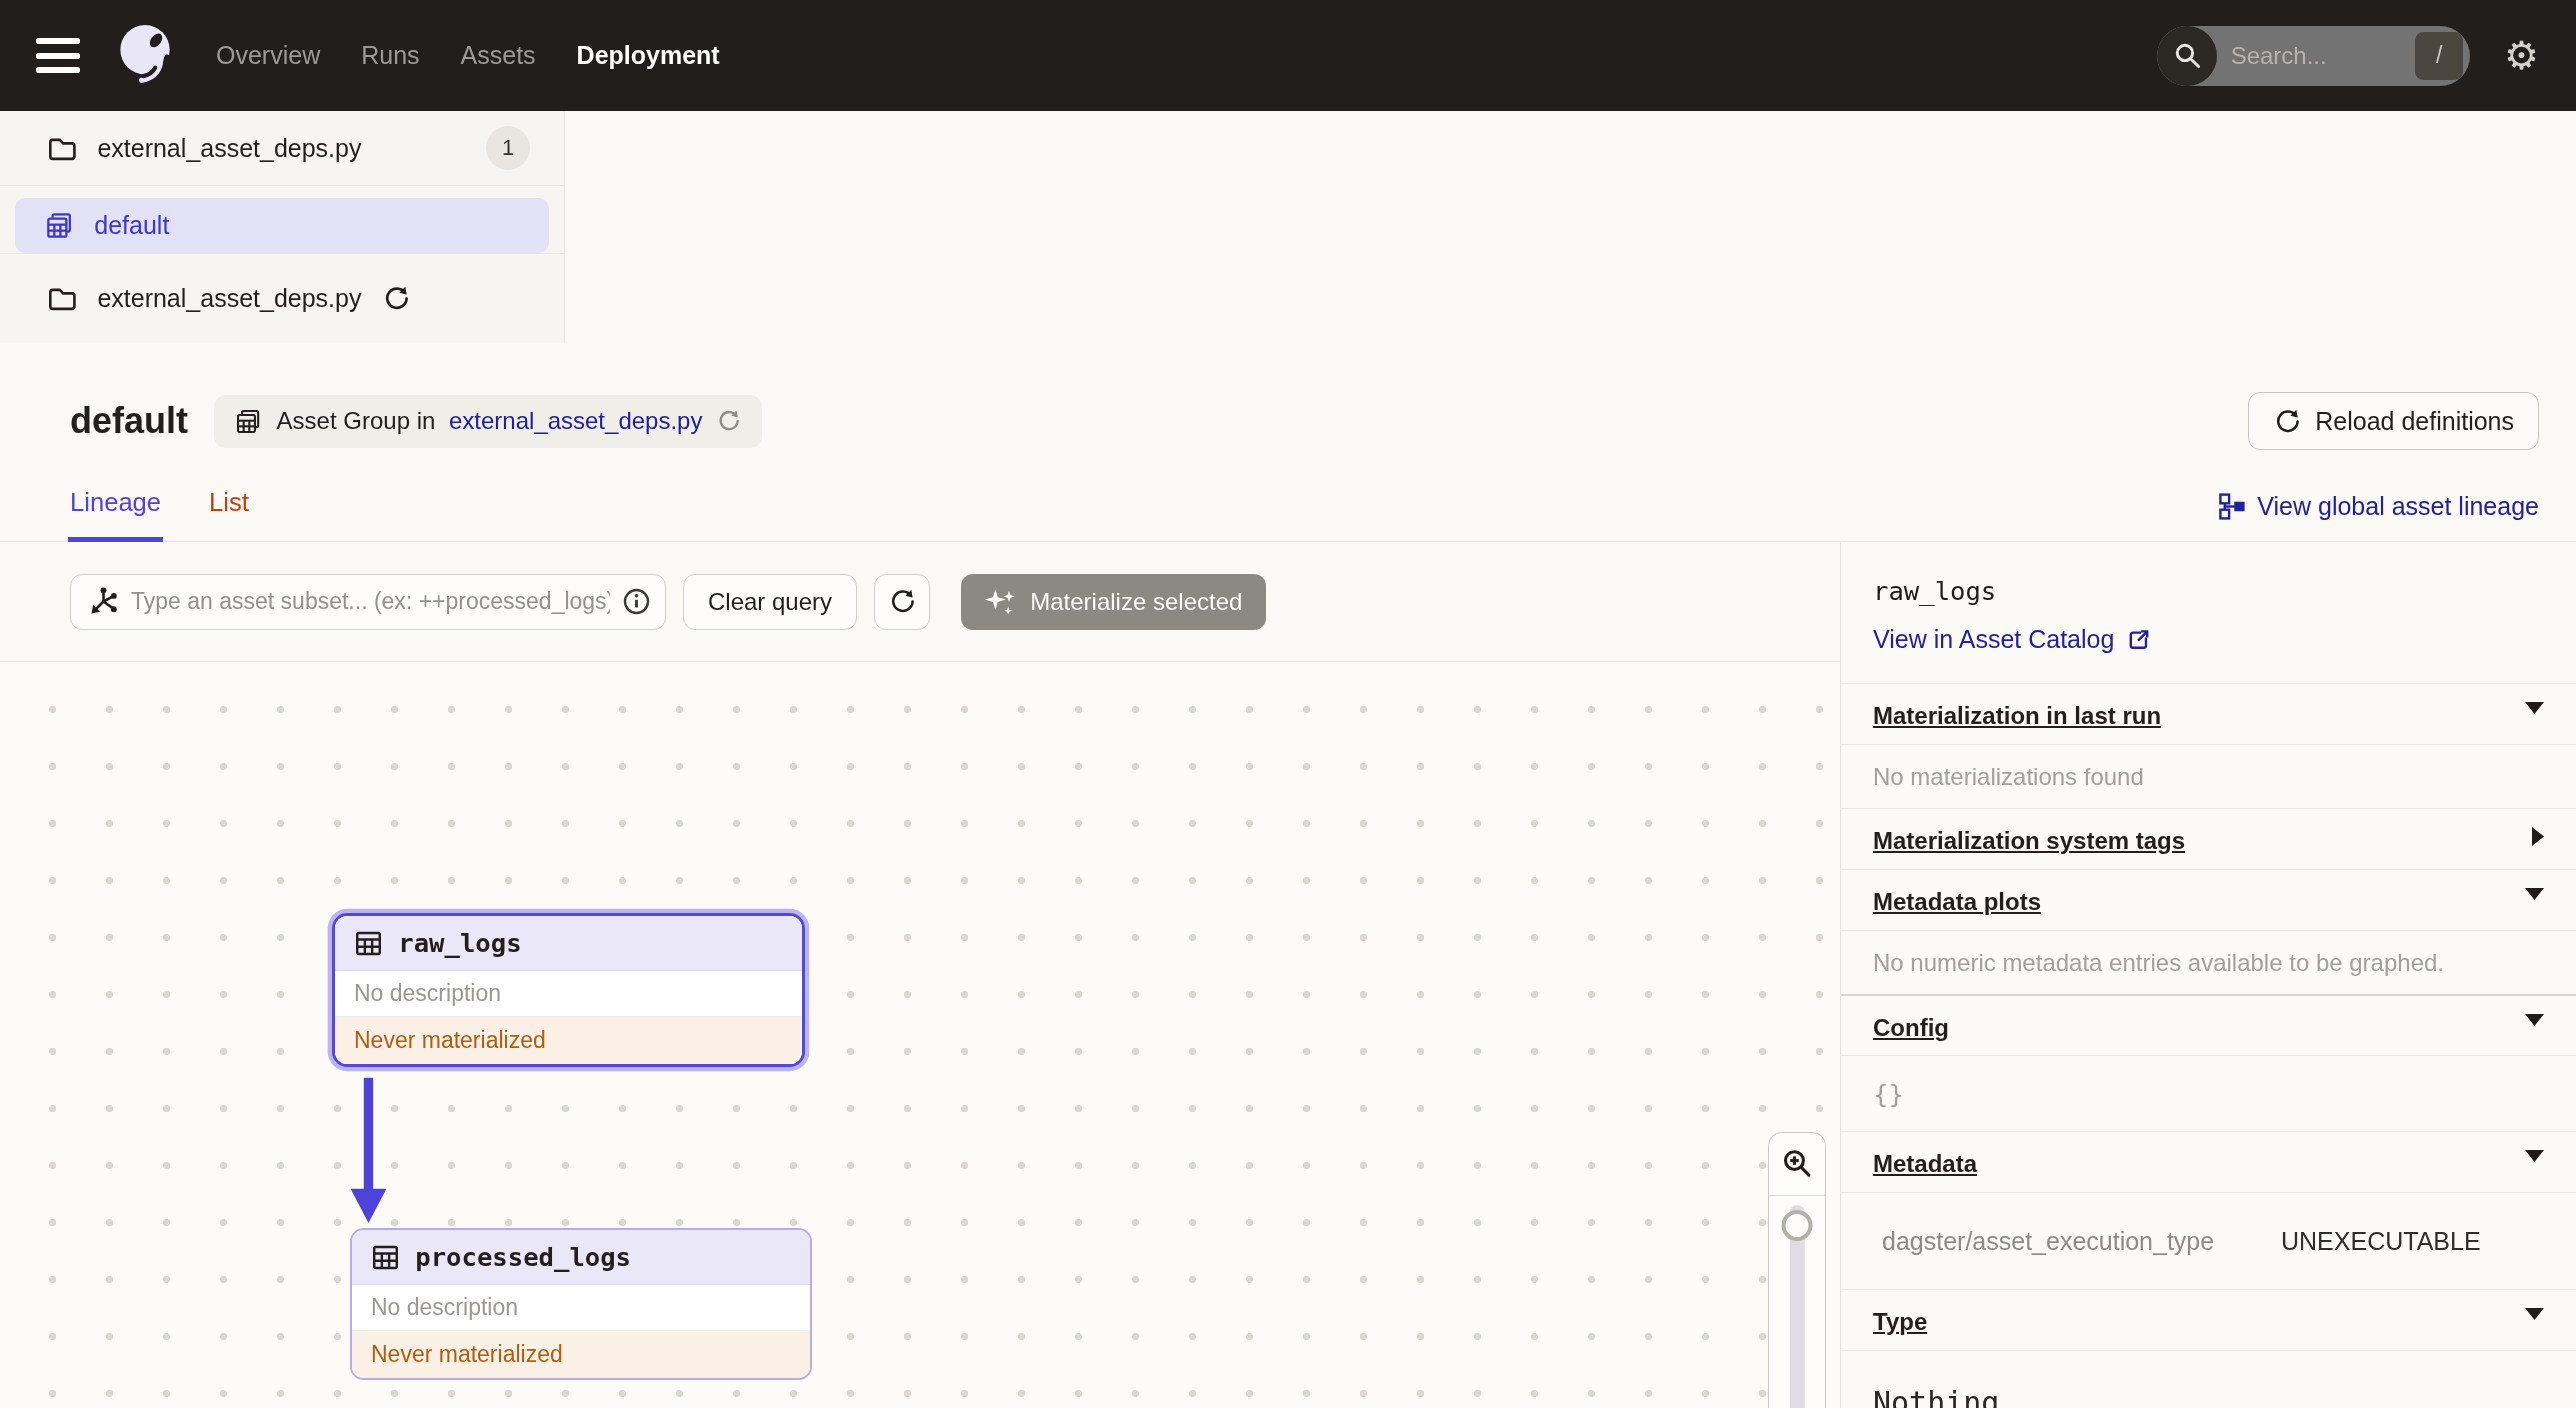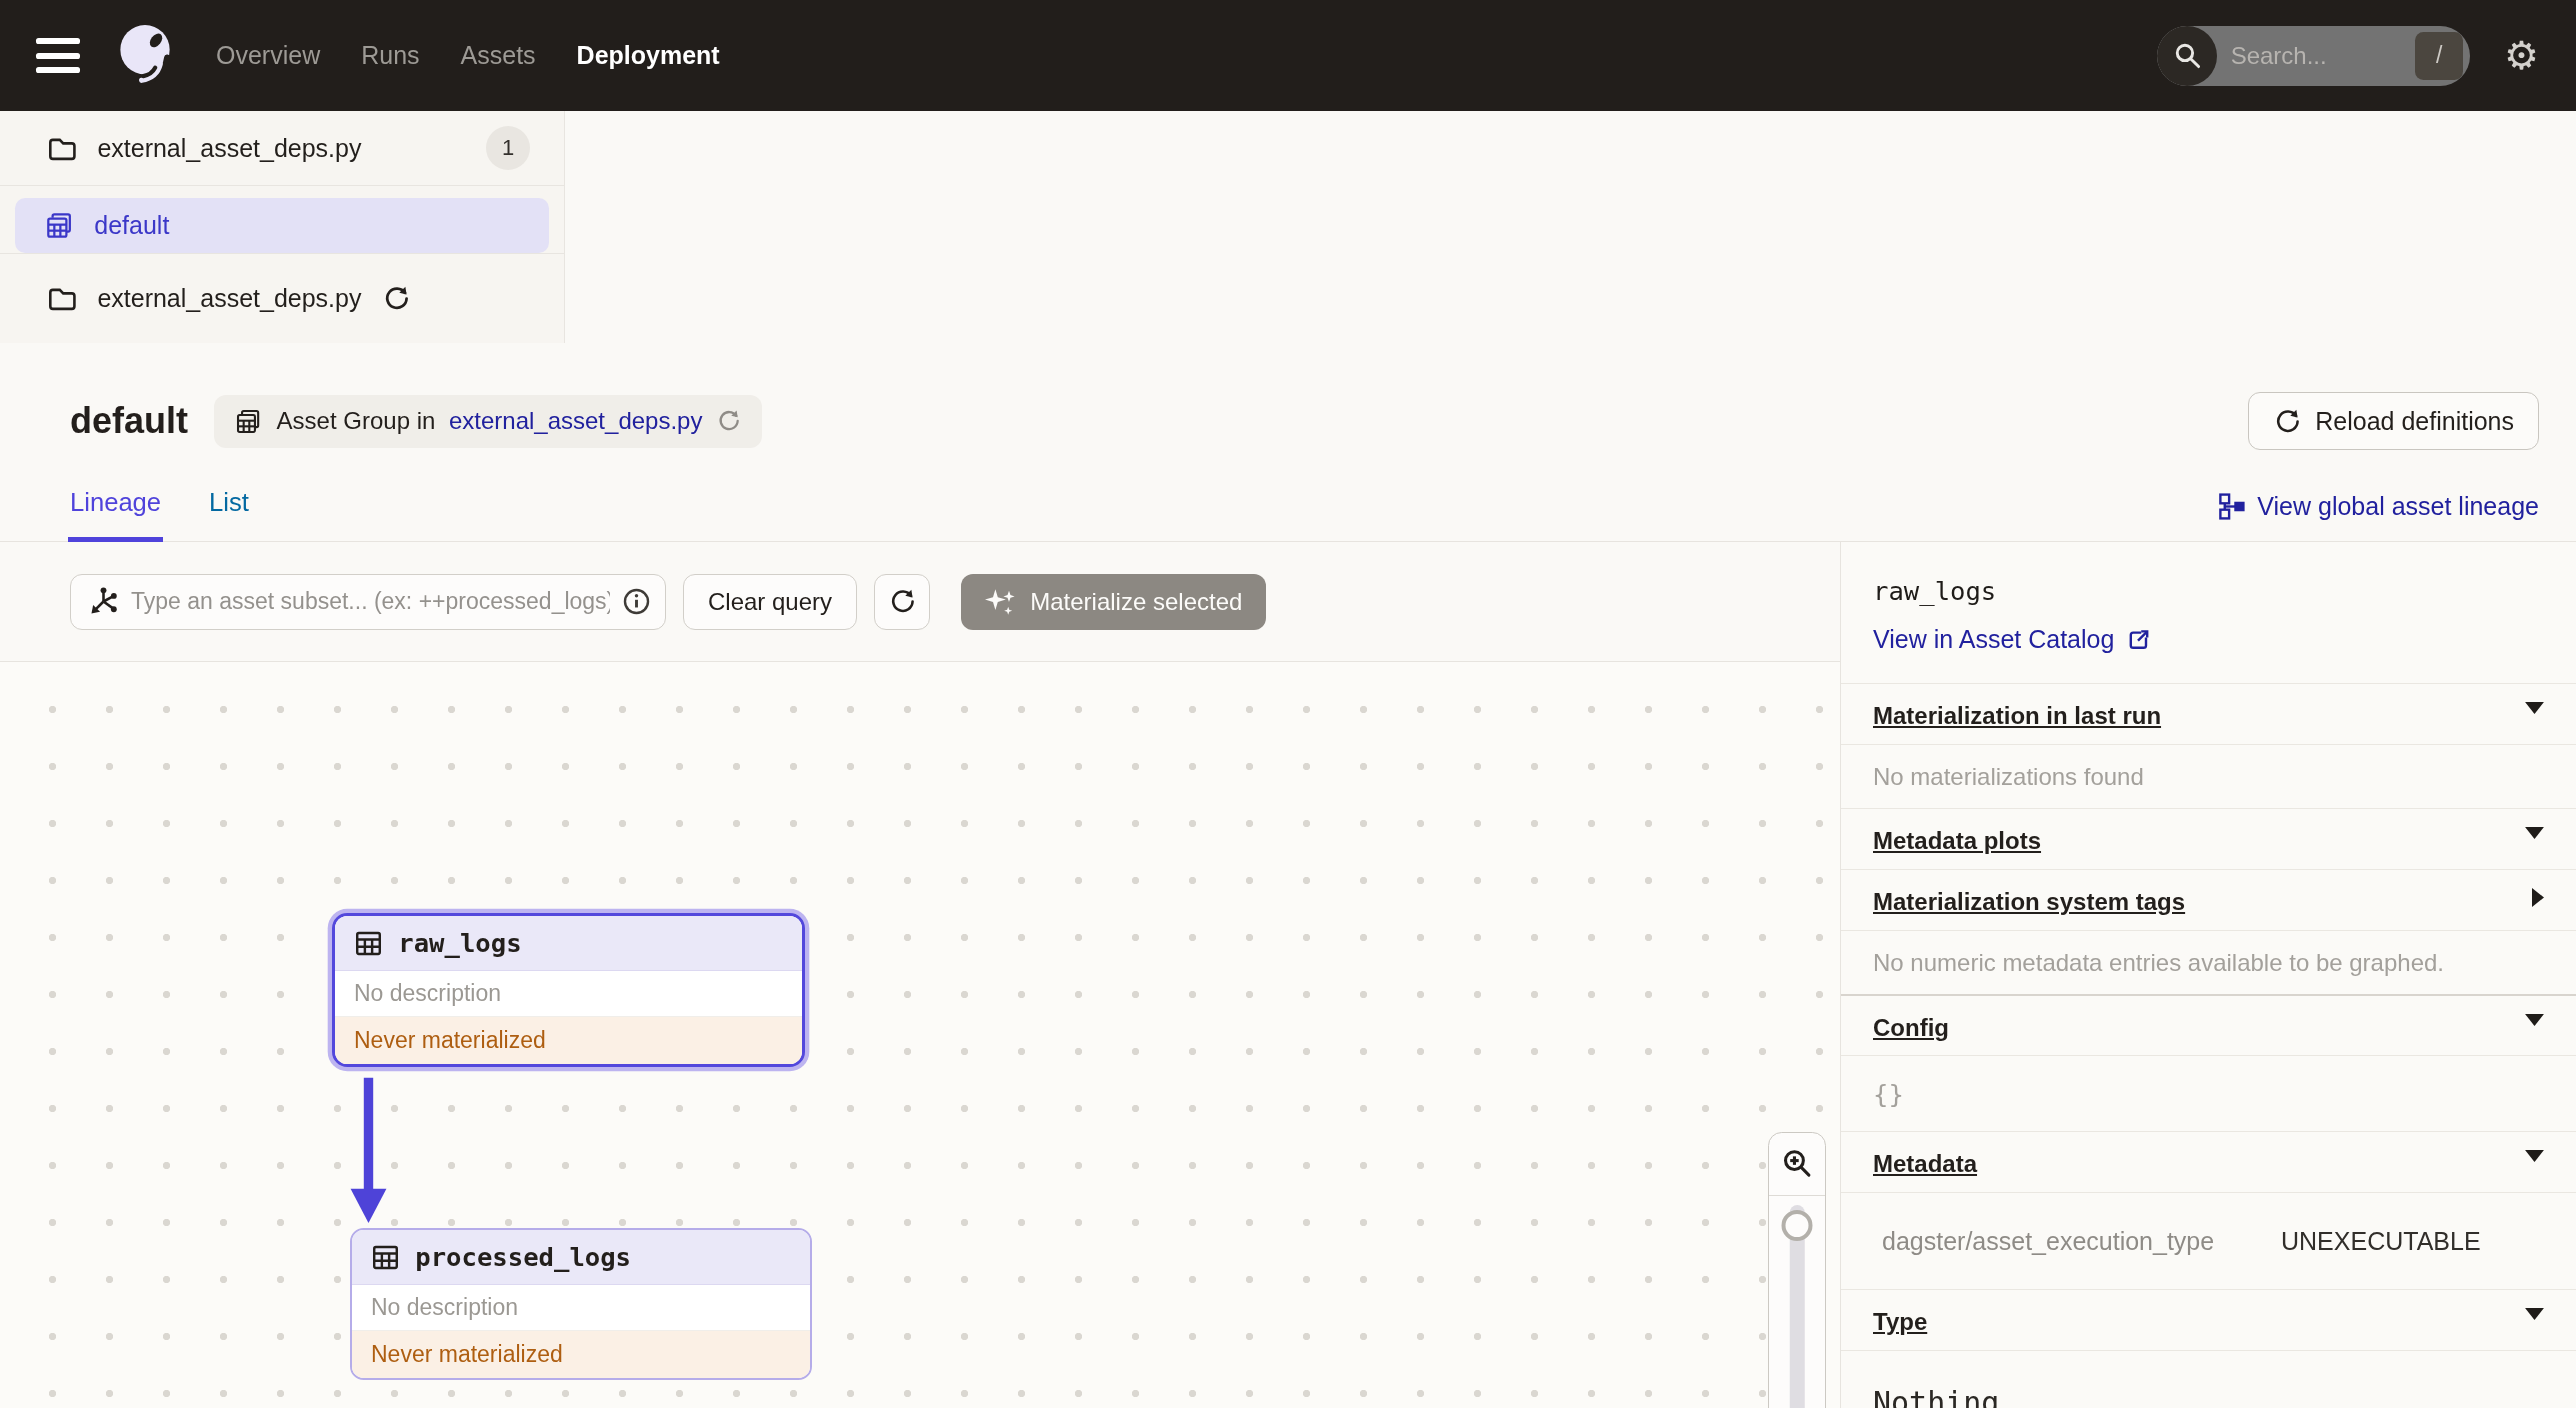--- a/index.html
+++ b/index.html
@@ -37,21 +37,21 @@
 
   .main { flex:1; min-width:0; display:flex; flex-direction:column; background:#FAF9F6; }
   .main-header { display:flex; align-items:center; gap:25.6px; padding:37px 37px 0 70px; height:119px; flex:none; }
   .page-title { font-size:36px; font-weight:700; }
   .group-tag { height:53px; background:#F0EEE9; border-radius:12px; display:flex; align-items:center; gap:13.6px; padding:0 20.4px; font-size:24px; cursor:default; }
   .group-tag a { color:#21219E; text-decoration:none; cursor:pointer; }
   .tag-reload { color:#8F8C87; display:flex; }
   .reload-btn { margin-left:auto; height:58px; border:0.9px solid #C9C6C0; border-radius:12px; background:#FCFBF9; display:flex; align-items:center; gap:13.6px; padding:0 24px; font-size:25px; font-weight:400; color:#231F1C; cursor:pointer; }
 
   .tabs-row { display:flex; align-items:flex-end; padding:0 37px 0 70px; height:80px; flex:none; border-bottom:0.9px solid #E7E4DF; }
-  .tab { font-size:25.6px; font-weight:500; color:#0369a1; padding-bottom:24px; margin-right:48px; position:relative; cursor:pointer; }
+  .tab { font-size:25.6px; font-weight:500; color:#c2410c; padding-bottom:24px; margin-right:48px; position:relative; cursor:pointer; }
   .tab.active { color:#4F43DB; }
   .tab.active::after { content:""; position:absolute; left:-1.7px; right:-1.7px; bottom:-0.9px; height:5.1px; background:#4F43DB; }
   .lineage-link { margin-left:auto; display:flex; align-items:center; gap:12px; color:#21219E; font-size:25px; padding-bottom:20.4px; cursor:pointer; text-decoration:none; }
 
   .content-row { flex:1; min-height:0; display:flex; }
   .graph-col { flex:1; min-width:0; display:flex; flex-direction:column; }
   .toolbar { display:flex; align-items:center; gap:17px; padding:0 34px 0 70px; height:120px; flex:none; border-bottom:0.9px solid #E7E4DF; }
   .query-wrap { width:596px; height:56px; background:#FDFCFB; border:0.9px solid #D2CFC9; border-radius:12px; display:flex; align-items:center; gap:12px; padding:0 13.6px 0 17px; }
   .query-input { flex:1; min-width:0; border:none; outline:none; background:transparent; font-size:23px; color:#231F1C; font-family:"Liberation Sans",sans-serif; }
   .query-input::placeholder { color:#94918D; }
@@ -373,33 +373,33 @@
             <svg width="19" height="12" viewBox="0 0 22 14">
                 <polygon points="0,0 22,0 11,14" fill="#1F1C19"></polygon>
               </svg>
           </span>
         </div>
         <div class="section-body">
           <div class="body-empty">No materializations found</div>
         </div>
 
         <div class="section-header">
+          <span>Materialization system tags</span>
+          <span class="caret">
+            <svg width="12" height="19" viewBox="0 0 14 22">
+                <polygon points="0,0 14,11 0,22" fill="#1F1C19"></polygon>
+              </svg>
+          </span>
+        </div>
+
+        <div class="section-header">
           <span>Metadata plots</span>
           <span class="caret">
             <svg width="19" height="12" viewBox="0 0 22 14">
                 <polygon points="0,0 22,0 11,14" fill="#1F1C19"></polygon>
-              </svg>
-          </span>
-        </div>
-
-        <div class="section-header">
-          <span>Materialization system tags</span>
-          <span class="caret">
-            <svg width="12" height="19" viewBox="0 0 14 22">
-                <polygon points="0,0 14,11 0,22" fill="#1F1C19"></polygon>
               </svg>
           </span>
         </div>
         <div class="section-body">
           <div class="body-empty">No numeric metadata entries available to be graphed.</div>
         </div>
 
         <div class="section-header thick">
           <span>Config</span>
           <span class="caret">

